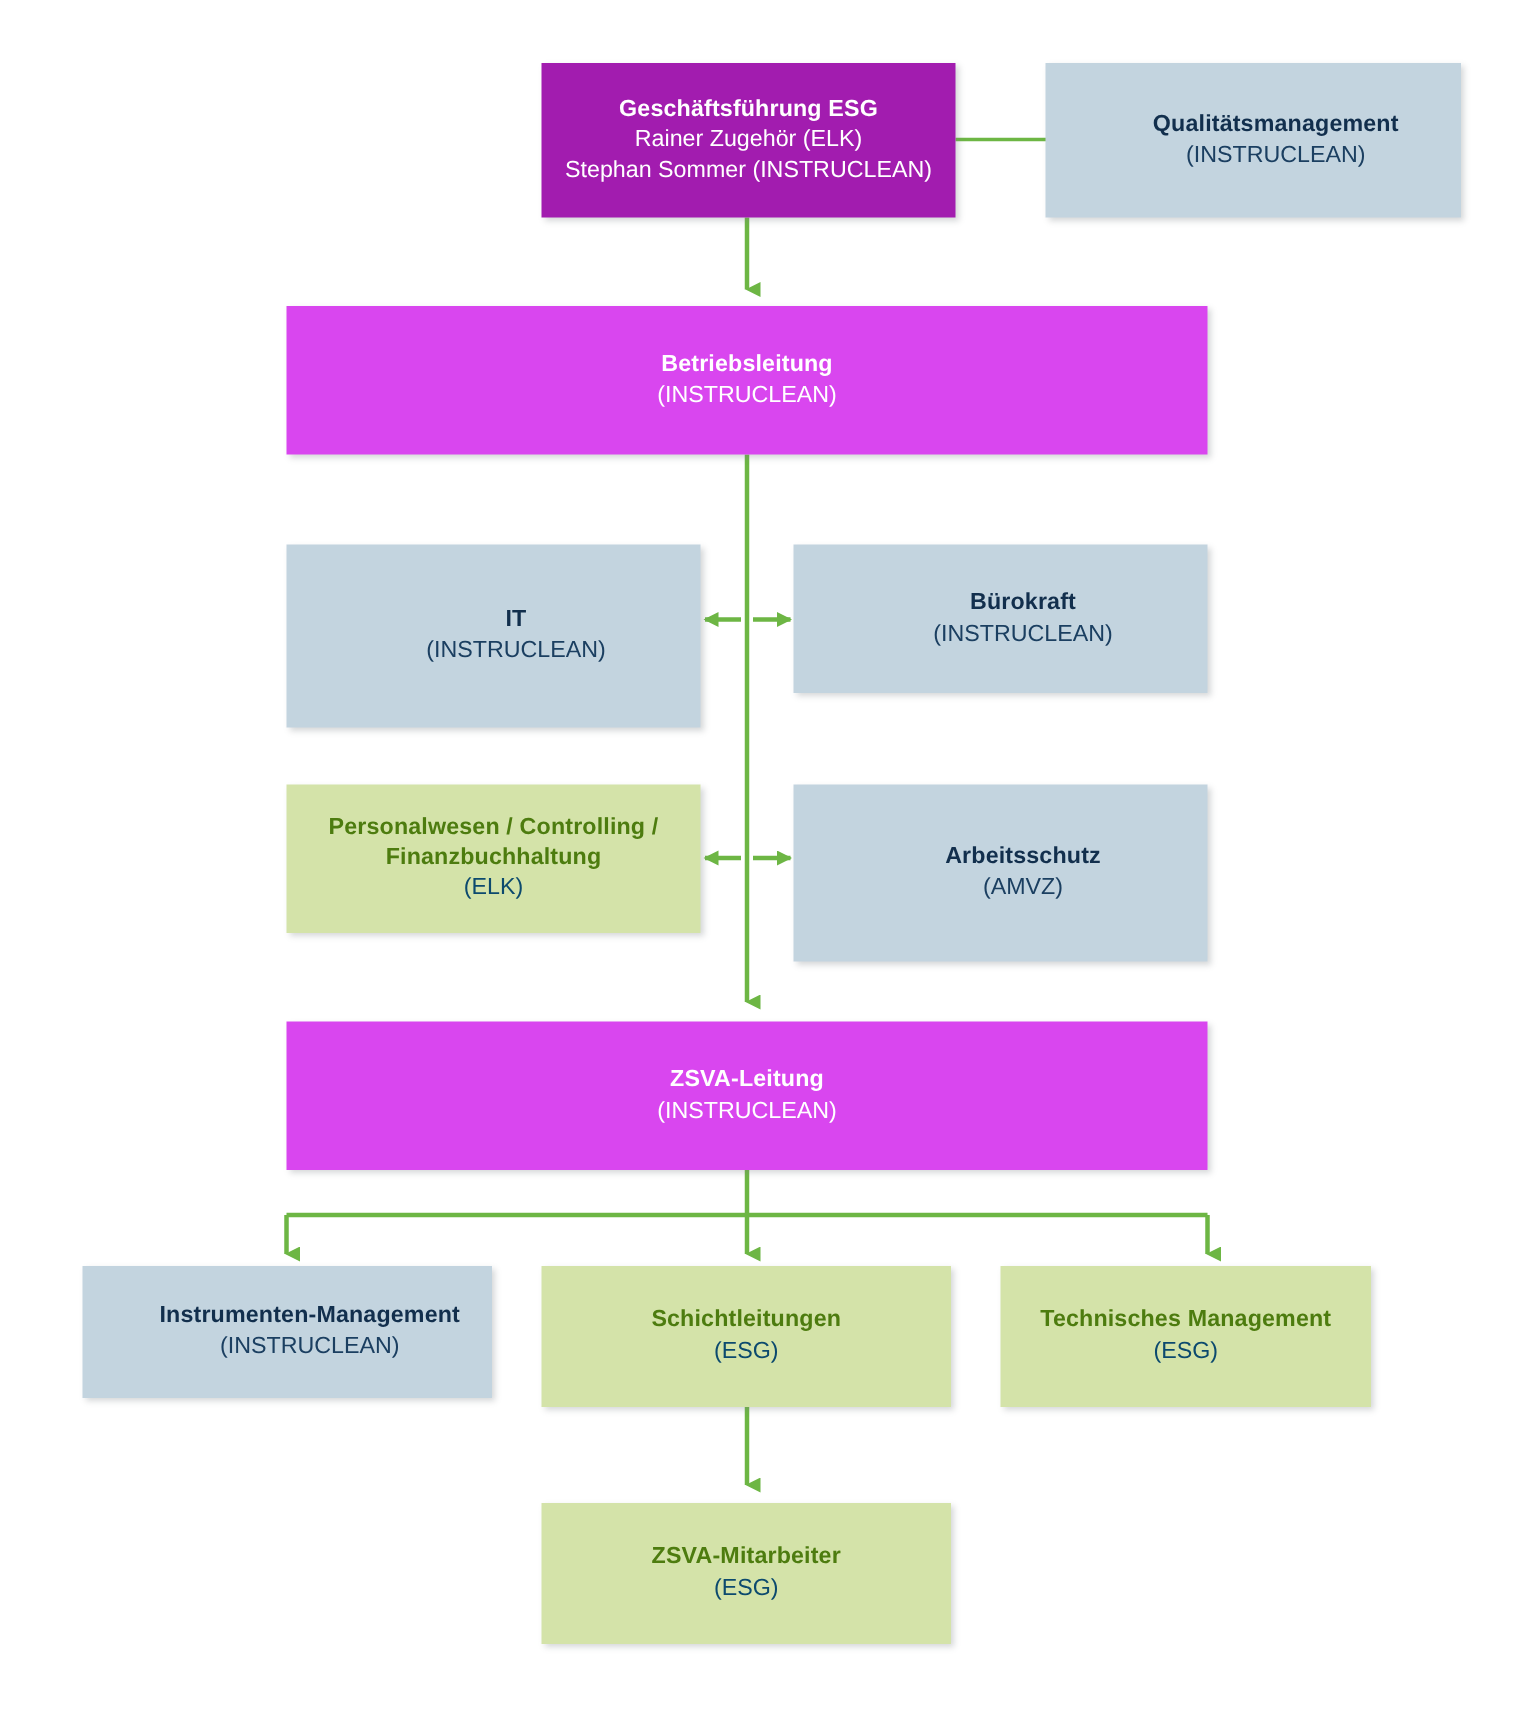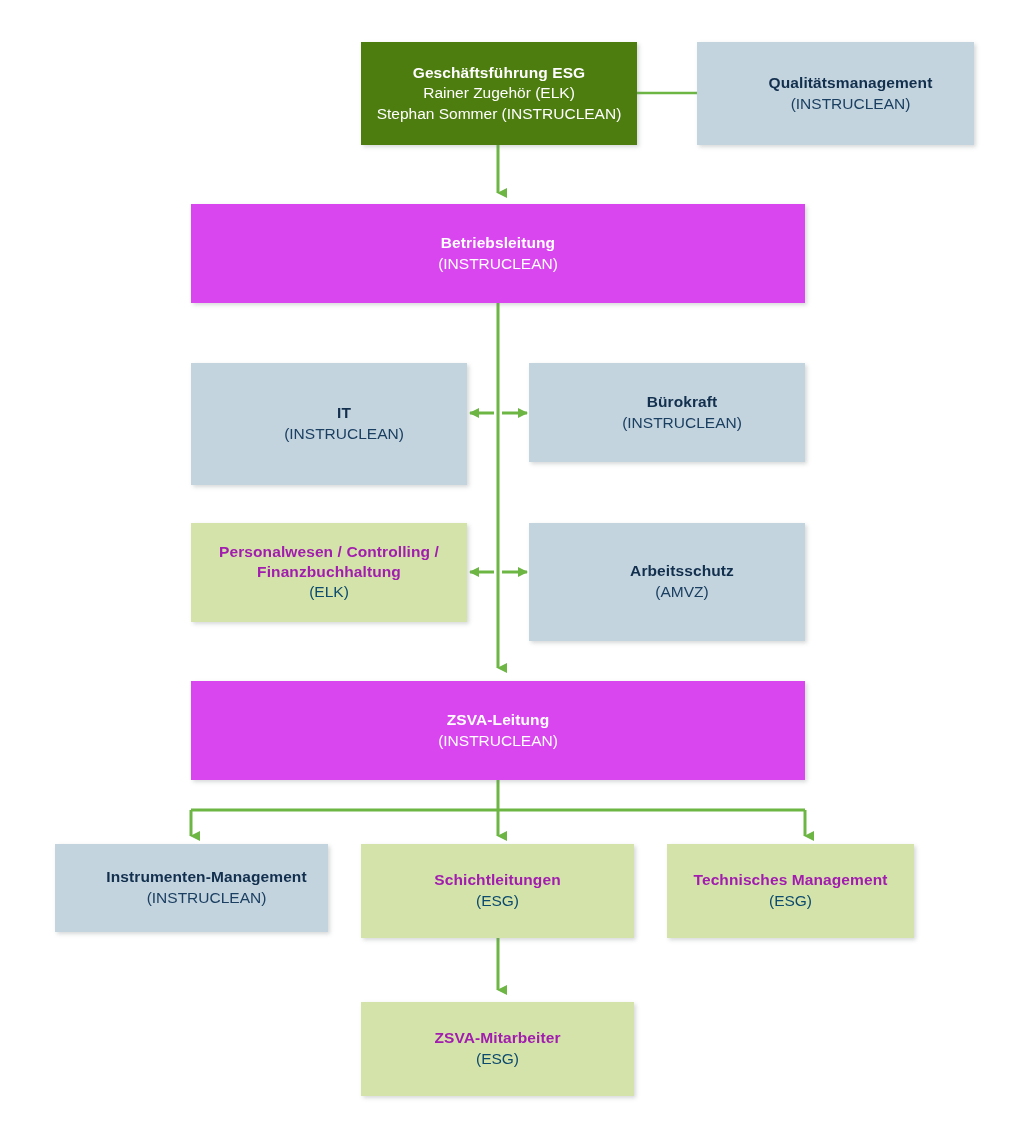--- a/index.html
+++ b/index.html
@@ -44,21 +44,21 @@
     font-weight: bold;
     font-size: 15.5px;
     letter-spacing: 0.1px;
   }
   .node .sub {
     font-weight: normal;
     font-size: 15.5px;
   }
   
   .n-green {
-    background: #4d7c0f;
+    background: #a21caf;
     color: #ffffff;
   }
   .n-green .title { color: #ffffff; }
   .n-green .sub   { color: #ffffff; }
 
   .n-navy {
     background: #d946ef;
     color: #ffffff;
   }
   .n-navy .title { color: #ffffff; }
@@ -69,21 +69,21 @@
     color: #13304F;
     padding-left: 40px;
   }
   .n-blue .title { color: #122F4D; }
   .n-blue .sub   { color: #1B3F61; }
 
   .n-lgreen {
     background: #D4E3A9;
     color: #63A83B;
   }
-  .n-lgreen .title { color: #a21caf; }
+  .n-lgreen .title { color: #4d7c0f; }
   .n-lgreen .sub   { color: #0c4a6e; }
 
   .title-2l { line-height: 1.3; }
 </style>
 </head>
 <body>
 
 <div id="chart">
 
   <svg class="connectors" viewBox="0 0 1024 1146">

